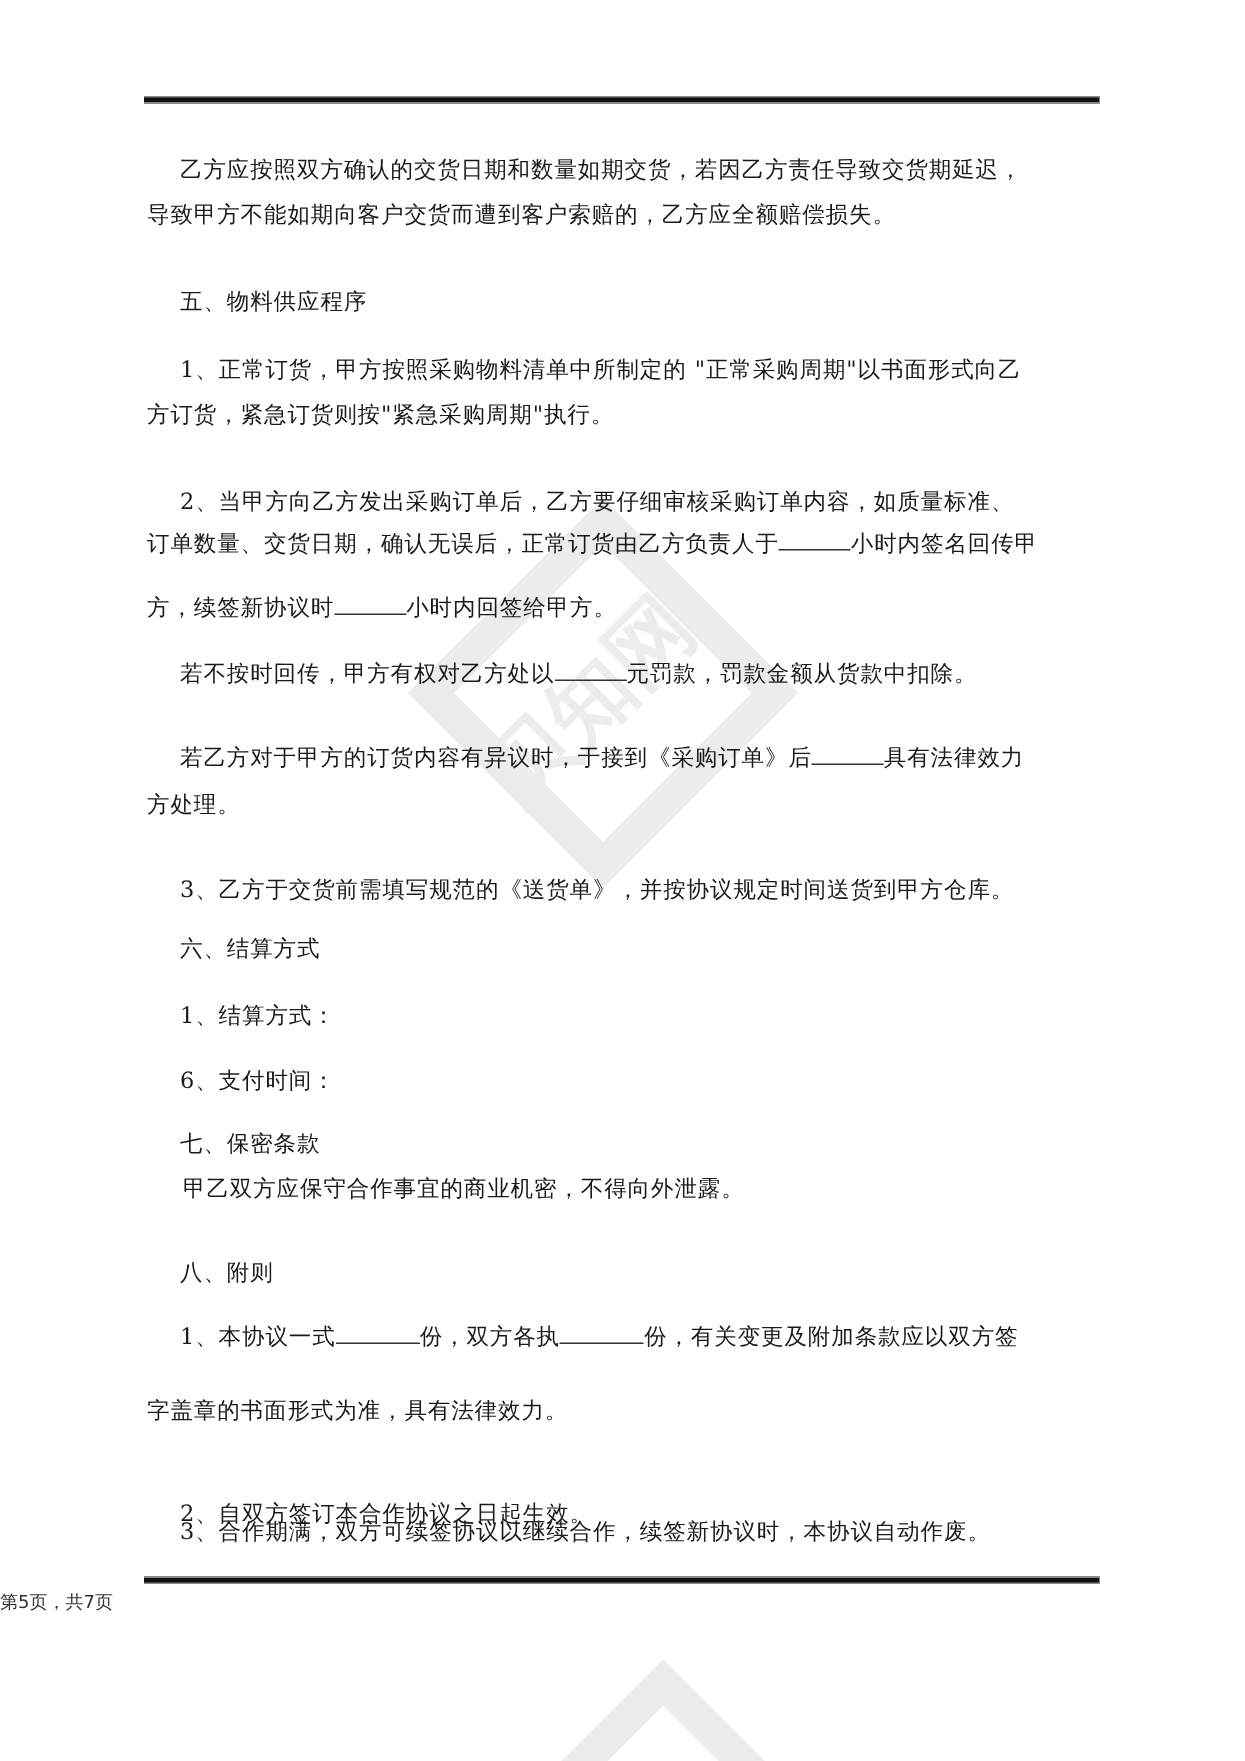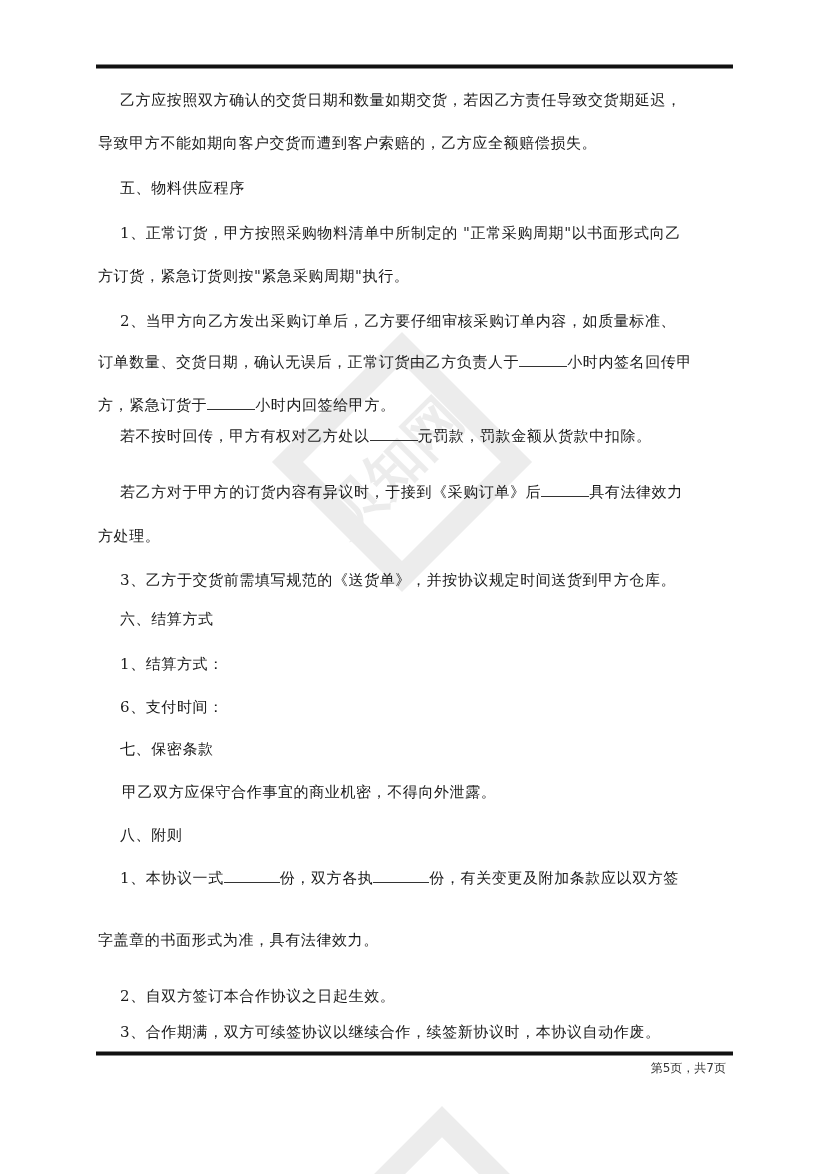--- a/index.html
+++ b/index.html
@@ -41,37 +41,37 @@
       width: 636px;
     }
     .line {
       position: absolute;
       left: 0;
       white-space: nowrap;
       font-size: 15px;
       letter-spacing: 0.6px;
       line-height: 20px;
     }
-    .indent { left: 22px; }
+    .indent { left: 22px; margin-top: 13px; }
     .indent-small { left: 8px; }
     .blank {
       display: inline-block;
       border-bottom: 1px solid #333;
       height: 14px;
       vertical-align: baseline;
     }
     .blank.w48 { width: 48px; }
     .blank.w56 { width: 56px; }
 
     .footer {
       position: absolute;
       top: 1060px;
-      left: 16px;
+      left: 0;
       width: 710px;
-      text-align: right;
+      text-align: left;
       font-size: 12px;
       color: #333;
       font-family: "DejaVu Sans", "Liberation Sans", sans-serif;
     }
 
     .watermark {
       position: absolute;
       pointer-events: none;
       opacity: 0.07;
     }
@@ -104,21 +104,21 @@
     <div class="line indent" style="top:96px">五、物料供应程序</div>
 
     <div class="line indent" style="top:141px">1、正常订货，甲方按照采购物料清单中所制定的 "正常采购周期"以书面形式向乙</div>
     <div class="line" style="top:184px">方订货，紧急订货则按"紧急采购周期"执行。</div>
 
     <div class="line indent" style="top:229px">2、当甲方向乙方发出采购订单后，乙方要仔细审核采购订单内容，如质量标准、</div>
     <div class="line" style="top:270px">
       <span>订单数量、交货日期，确认无误后，正常订货由乙方负责人于</span><span class="blank w48"></span><span>小时内签名回传甲</span>
     </div>
     <div class="line" style="top:313px">
-      <span>方，紧急订货于</span><span class="blank w48"></span><span>小时内回签给甲方。</span>
+      <span>方，续签新协议时</span><span class="blank w48"></span><span>小时内回签给甲方。</span>
     </div>
 
     <div class="line indent" style="top:344px">
       <span>若不按时回传，甲方有权对乙方处以</span><span class="blank w48"></span><span>元罚款，罚款金额从货款中扣除。</span>
     </div>
 
     <div class="line indent" style="top:400px">
       <span>若乙方对于甲方的订货内容有异议时，于接到《采购订单》后</span><span class="blank w48"></span><span>具有法律效力</span>
     </div>
     <div class="line" style="top:444px">方处理。</div>
@@ -134,21 +134,21 @@
 
     <div class="line indent" style="top:743px">八、附则</div>
 
     <div class="line indent" style="top:786px">
       <span>1、本协议一式</span><span class="blank w56"></span><span>份，双方各执</span><span class="blank w56"></span><span>份，有关变更及附加条款应以双方签</span>
     </div>
     <div class="line" style="top:848px">字盖章的书面形式为准，具有法律效力。</div>
 
     <div class="line indent" style="top:904px">2、自双方签订本合作协议之日起生效。</div>
 
-    <div class="line indent" style="top:940px">3、合作期满，双方可续签协议以继续合作，续签新协议时，本协议自动作废。</div>
+    <div class="line indent" style="top:916px">3、合作期满，双方可续签协议以继续合作，续签新协议时，本协议自动作废。</div>
   </div>
 
   <div class="rule bottom"></div>
 
   <div class="footer">第5页，共7页</div>
 
   <div class="watermark" style="left:270px; top:330px; width:260px; height:260px;">
     <div class="diamond" style="left:40px; top:40px; width:140px; height:140px;"></div>
     <div class="wm-text" style="left:40px; top:100px; font-size:56px;">贝知网</div>
   </div>

